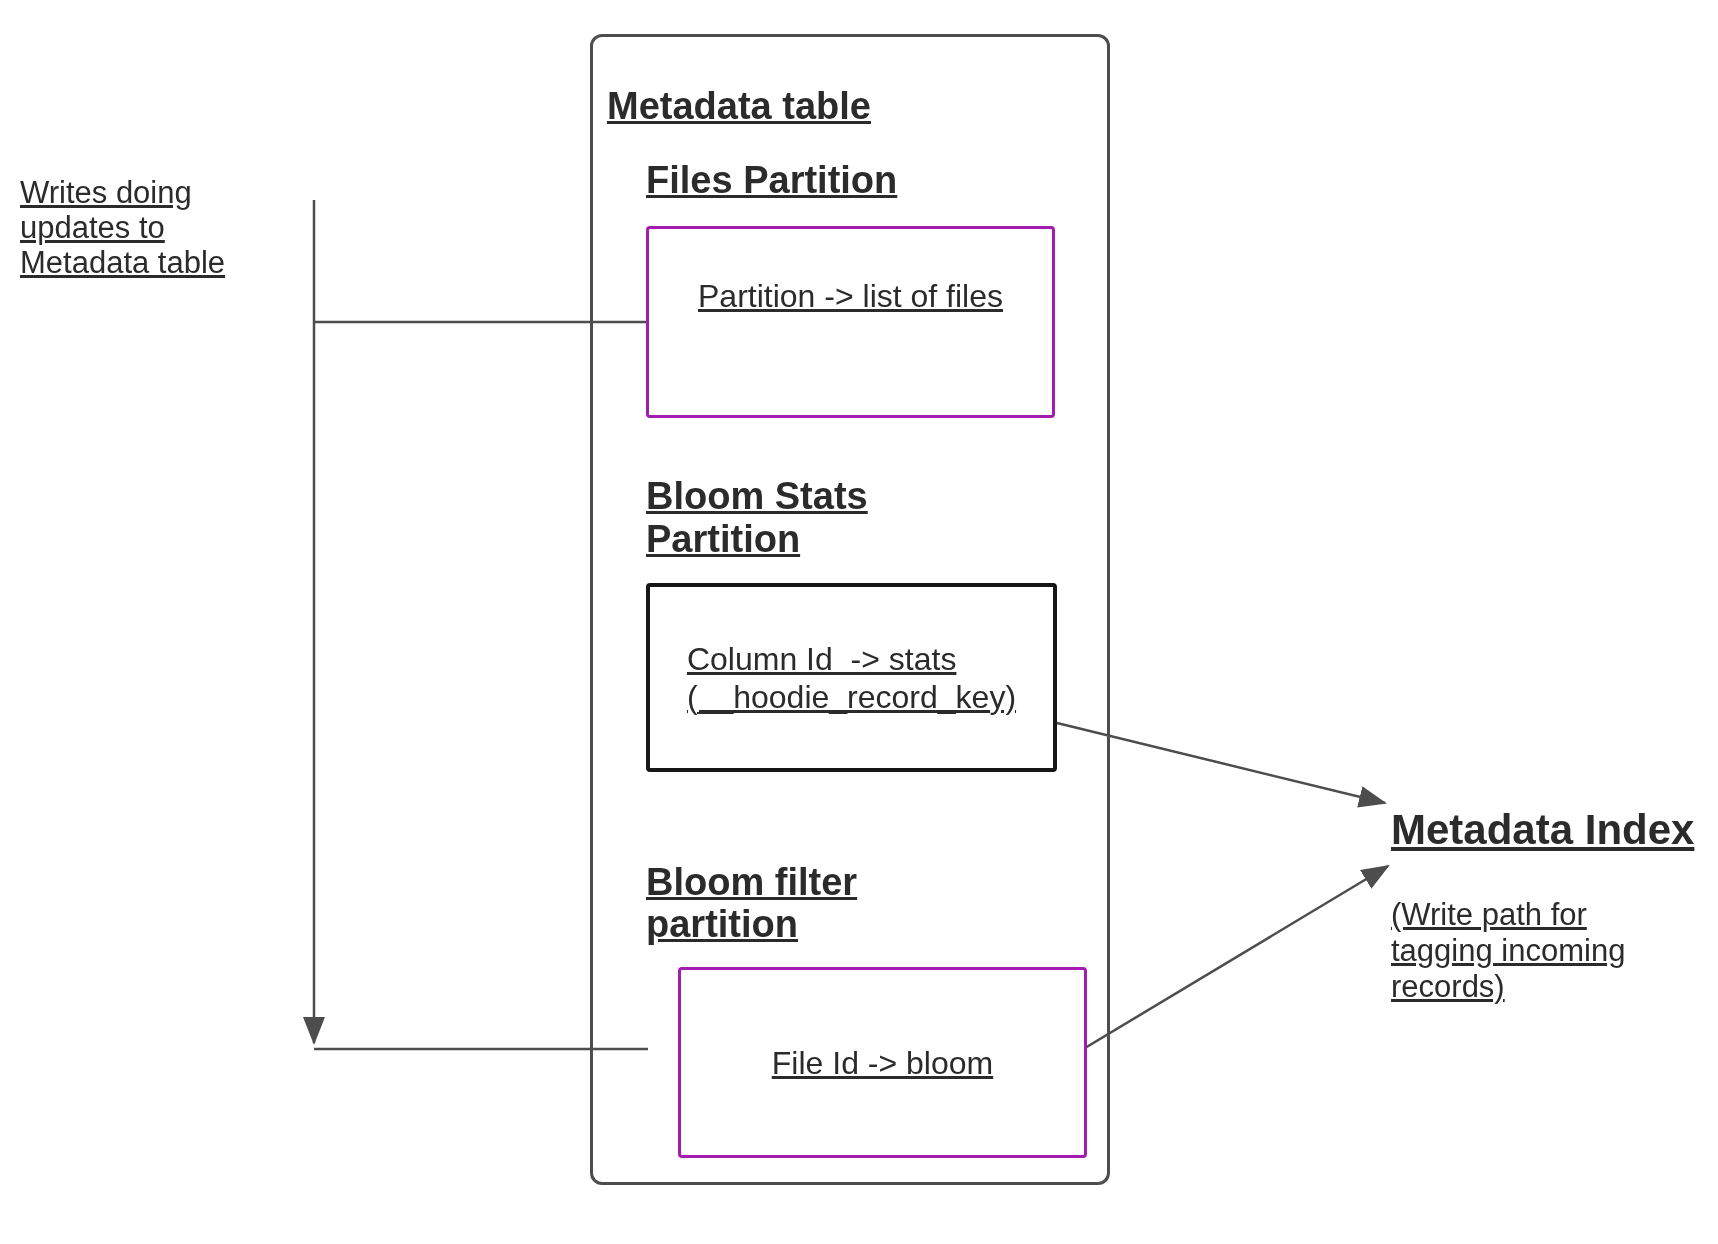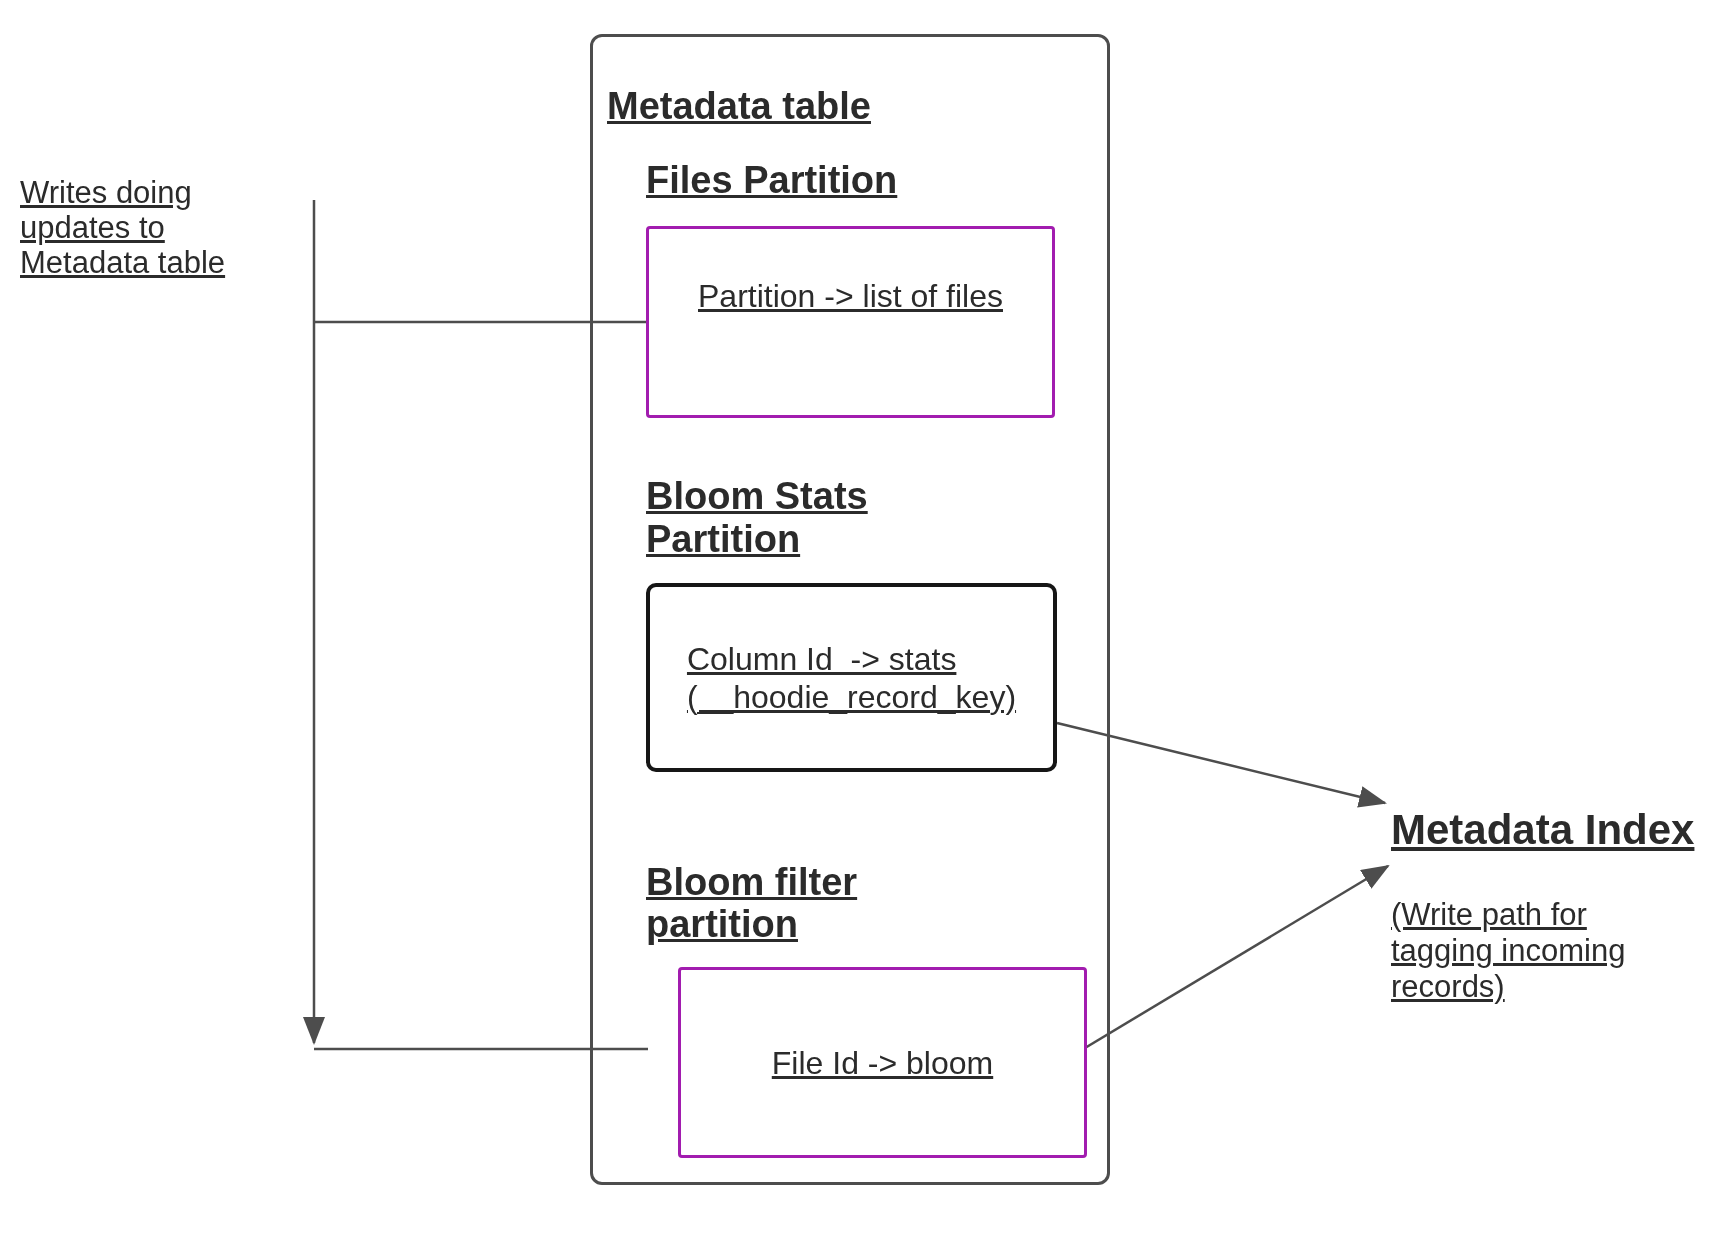--- a/index.html
+++ b/index.html
@@ -82,21 +82,21 @@
   .files-box {
     top: 226px;
     height: 192px;
     padding-bottom: 52px;
   }
   .colstats-box {
     top: 583px;
     height: 189px;
     width: 411px;
     border: 4px solid #161616;
-    border-radius: 10px;
+    border-radius: 4px;
   }
   .bloom-box {
     top: 967px;
     height: 191px;
     margin-left: 32px;
   }
   .index-title {
     left: 1391px;
     top: 806px;
     width: 330px;

